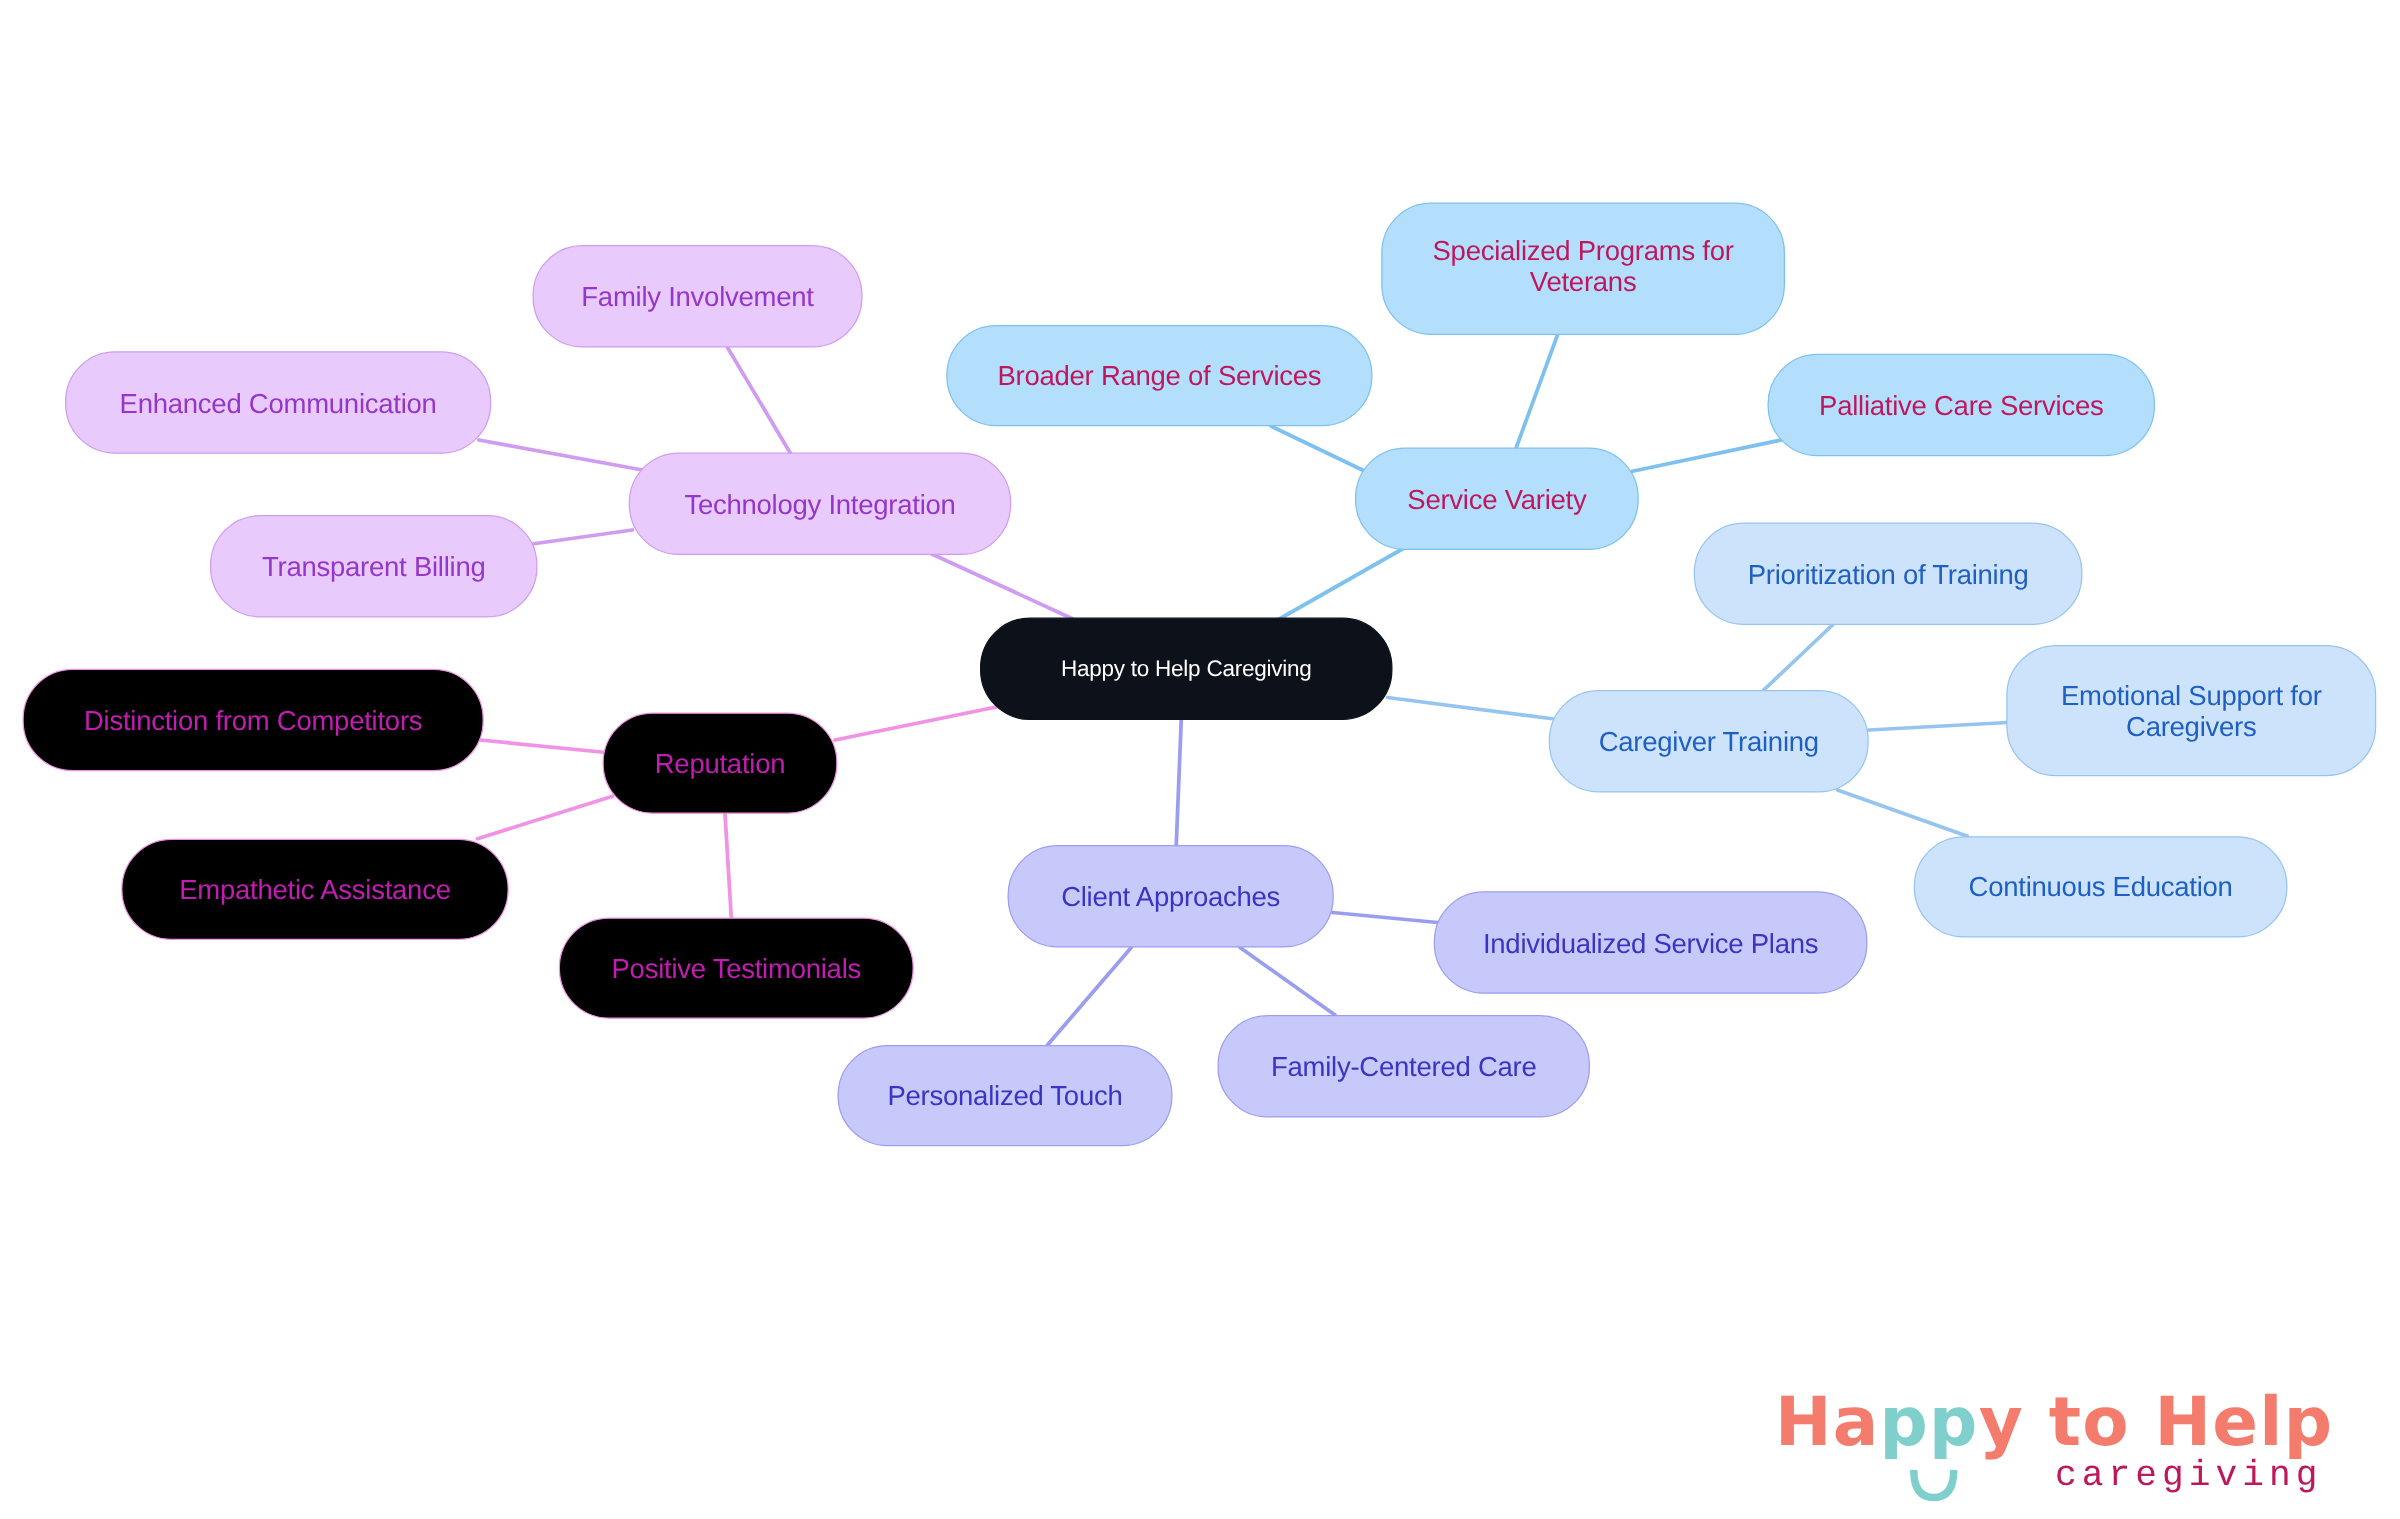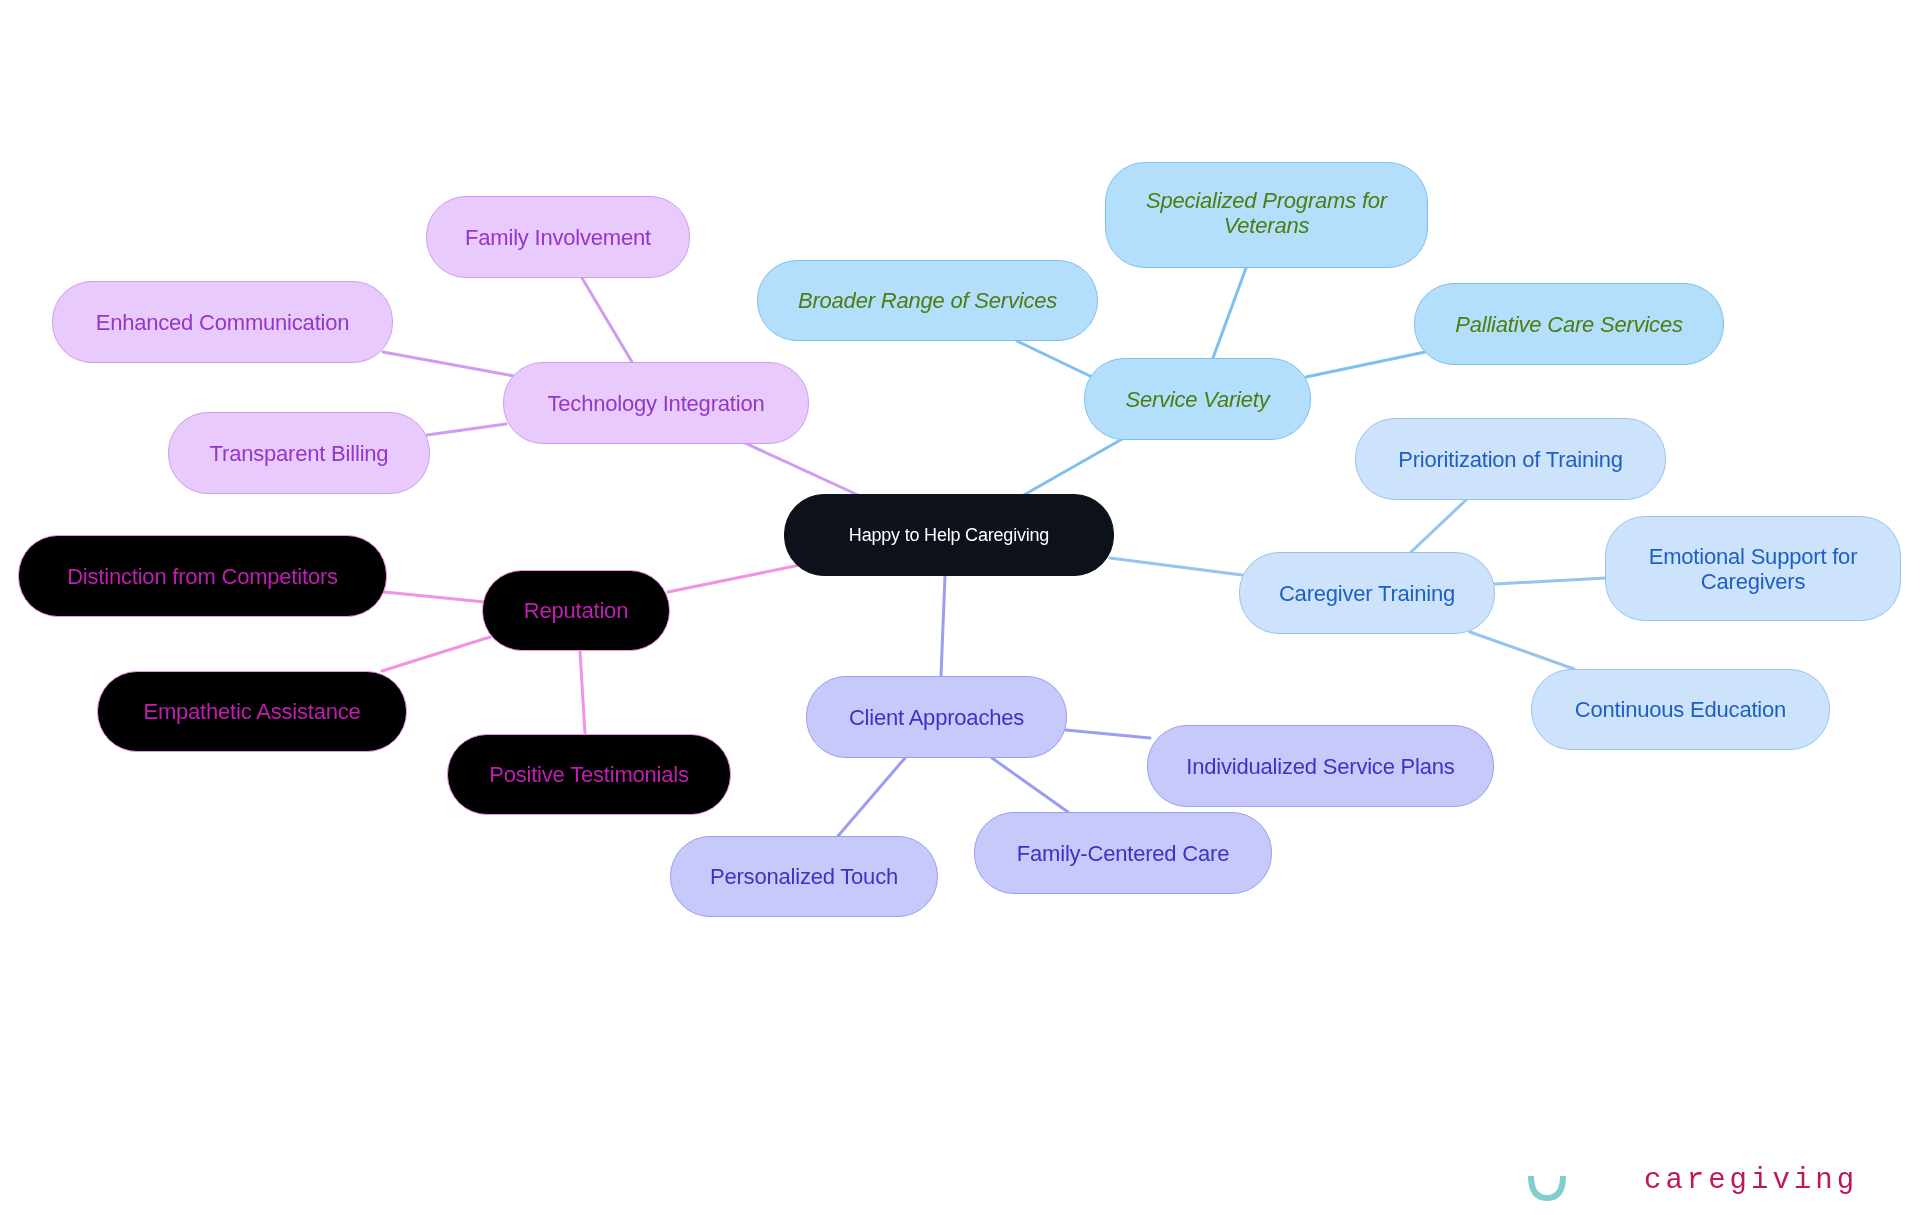--- a/index.html
+++ b/index.html
@@ -4,21 +4,21 @@
 <style>
   html, body { margin:0; padding:0; background:#ffffff; }
   body { width:1920px; height:1215px; position:relative; overflow:hidden;
          font-family:"Liberation Sans","DejaVu Sans",sans-serif; }
   #edges { position:absolute; left:0; top:0; width:1920px; height:1215px; }
   .node { position:absolute; box-sizing:border-box; display:flex; align-items:center;
           justify-content:center; text-align:center; border-radius:40px;
           border:1.5px solid; font-size:22px; line-height:25px; padding:0 16px;
           letter-spacing:-0.2px; }
   .root { background:#0c111a; color:#ffffff; border-color:#0c111a; font-size:18px; }
-  .c-blue   { background:#b3dffd; border-color:#7ec0ee; color:#4d7c0f;font-style:italic; }
+  .c-blue   { background:#b3dffd; border-color:#7ec0ee; color:#be185d; }
   .c-lblue  { background:#cde3fb; border-color:#96c4f0; color:#1e5fc4; }
   .c-indigo { background:#c8c9fb; border-color:#9b9ef0; color:#3a33c4; }
   .c-pink   { background:#000000; border-color:#f192e4; color:#c21db3; }
   .c-purple { background:#e8cafc; border-color:#cf9cf2; color:#9436c9; }
   .logo { position:absolute; left:1420px; top:1108px; width:460px; height:100px; }
   .logo-main { position:absolute; left:0; top:0; font-family:"DejaVu Sans","Liberation Sans",sans-serif;
                font-weight:bold; font-size:54px; letter-spacing:1px; color:#f47c6d; line-height:60px; white-space:nowrap; }
   .logo-main .teal { color:#7fcfcd; }
   .logo-sub { position:absolute; left:224px; top:56px; font-family:Liberation Mono, monospace;
               font-size:29px; letter-spacing:4px; color:#be185d; line-height:34px; }
@@ -63,32 +63,33 @@
 <div class="node c-blue" style="left:757px;top:260px;width:341px;height:81px;">Broader Range of Services</div>
 <div class="node c-blue" style="left:1105px;top:162px;width:323px;height:106px;padding:0 40px;align-items:flex-start;padding-top:25px;">Specialized Programs for Veterans</div>
 <div class="node c-blue" style="left:1414px;top:283px;width:310px;height:82px;">Palliative Care Services</div>
 
 <div class="node c-lblue" style="left:1239px;top:552px;width:256px;height:82px;">Caregiver Training</div>
 <div class="node c-lblue" style="left:1355px;top:418px;width:311px;height:82px;">Prioritization of Training</div>
 <div class="node c-lblue" style="left:1605px;top:516px;width:296px;height:105px;padding:0 30px;">Emotional Support for Caregivers</div>
 <div class="node c-lblue" style="left:1531px;top:669px;width:299px;height:81px;">Continuous Education</div>
 
 <div class="node c-indigo" style="left:806px;top:676px;width:261px;height:82px;">Client Approaches</div>
-<div class="node c-indigo" style="left:1147px;top:713px;width:347px;height:82px;margin-top:12px;">Individualized Service Plans</div>
+<div class="node c-indigo" style="left:1147px;top:713px;width:347px;height:82px;">Individualized Service Plans</div>
 <div class="node c-indigo" style="left:974px;top:812px;width:298px;height:82px;">Family-Centered Care</div>
 <div class="node c-indigo" style="left:670px;top:836px;width:268px;height:81px;">Personalized Touch</div>
 
 <div class="node c-pink" style="left:482px;top:570px;width:188px;height:81px;">Reputation</div>
 <div class="node c-pink" style="left:18px;top:535px;width:369px;height:82px;">Distinction from Competitors</div>
 <div class="node c-pink" style="left:97px;top:671px;width:310px;height:81px;">Empathetic Assistance</div>
 <div class="node c-pink" style="left:447px;top:734px;width:284px;height:81px;">Positive Testimonials</div>
 
 <div class="node c-purple" style="left:503px;top:362px;width:306px;height:82px;">Technology Integration</div>
 <div class="node c-purple" style="left:426px;top:196px;width:264px;height:82px;">Family Involvement</div>
 <div class="node c-purple" style="left:52px;top:281px;width:341px;height:82px;">Enhanced Communication</div>
 <div class="node c-purple" style="left:168px;top:412px;width:262px;height:82px;">Transparent Billing</div>
 
 <div class="logo">
+  <div class="logo-main"><span>Ha</span><span class="teal">pp</span><span>y to Help</span></div>
   <svg class="logo-smile" viewBox="0 0 40 28">
     <path d="M4 2 Q4 24 20 24 Q36 24 36 2" stroke="#7fcfcd" stroke-width="6" fill="none" stroke-linecap="butt"></path>
   </svg>
   <div class="logo-sub">caregiving</div>
 </div>
 
 </body></html>

